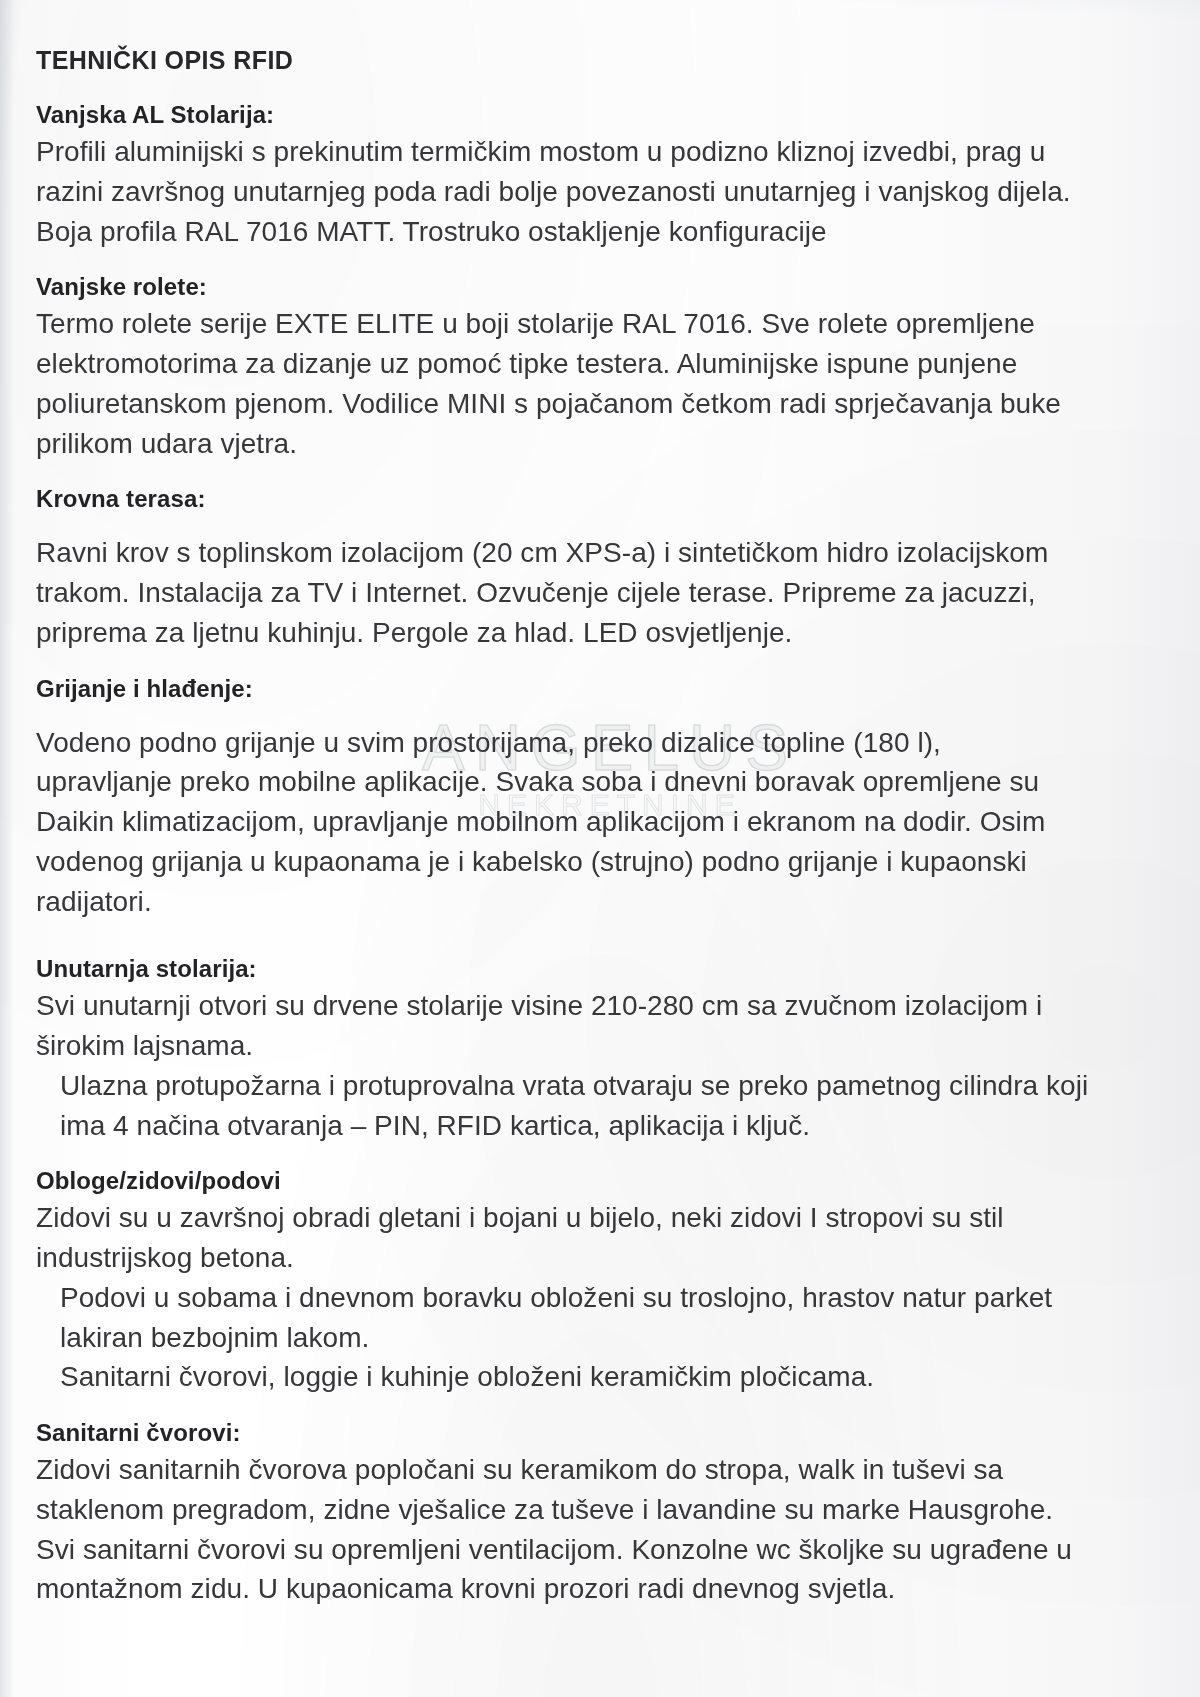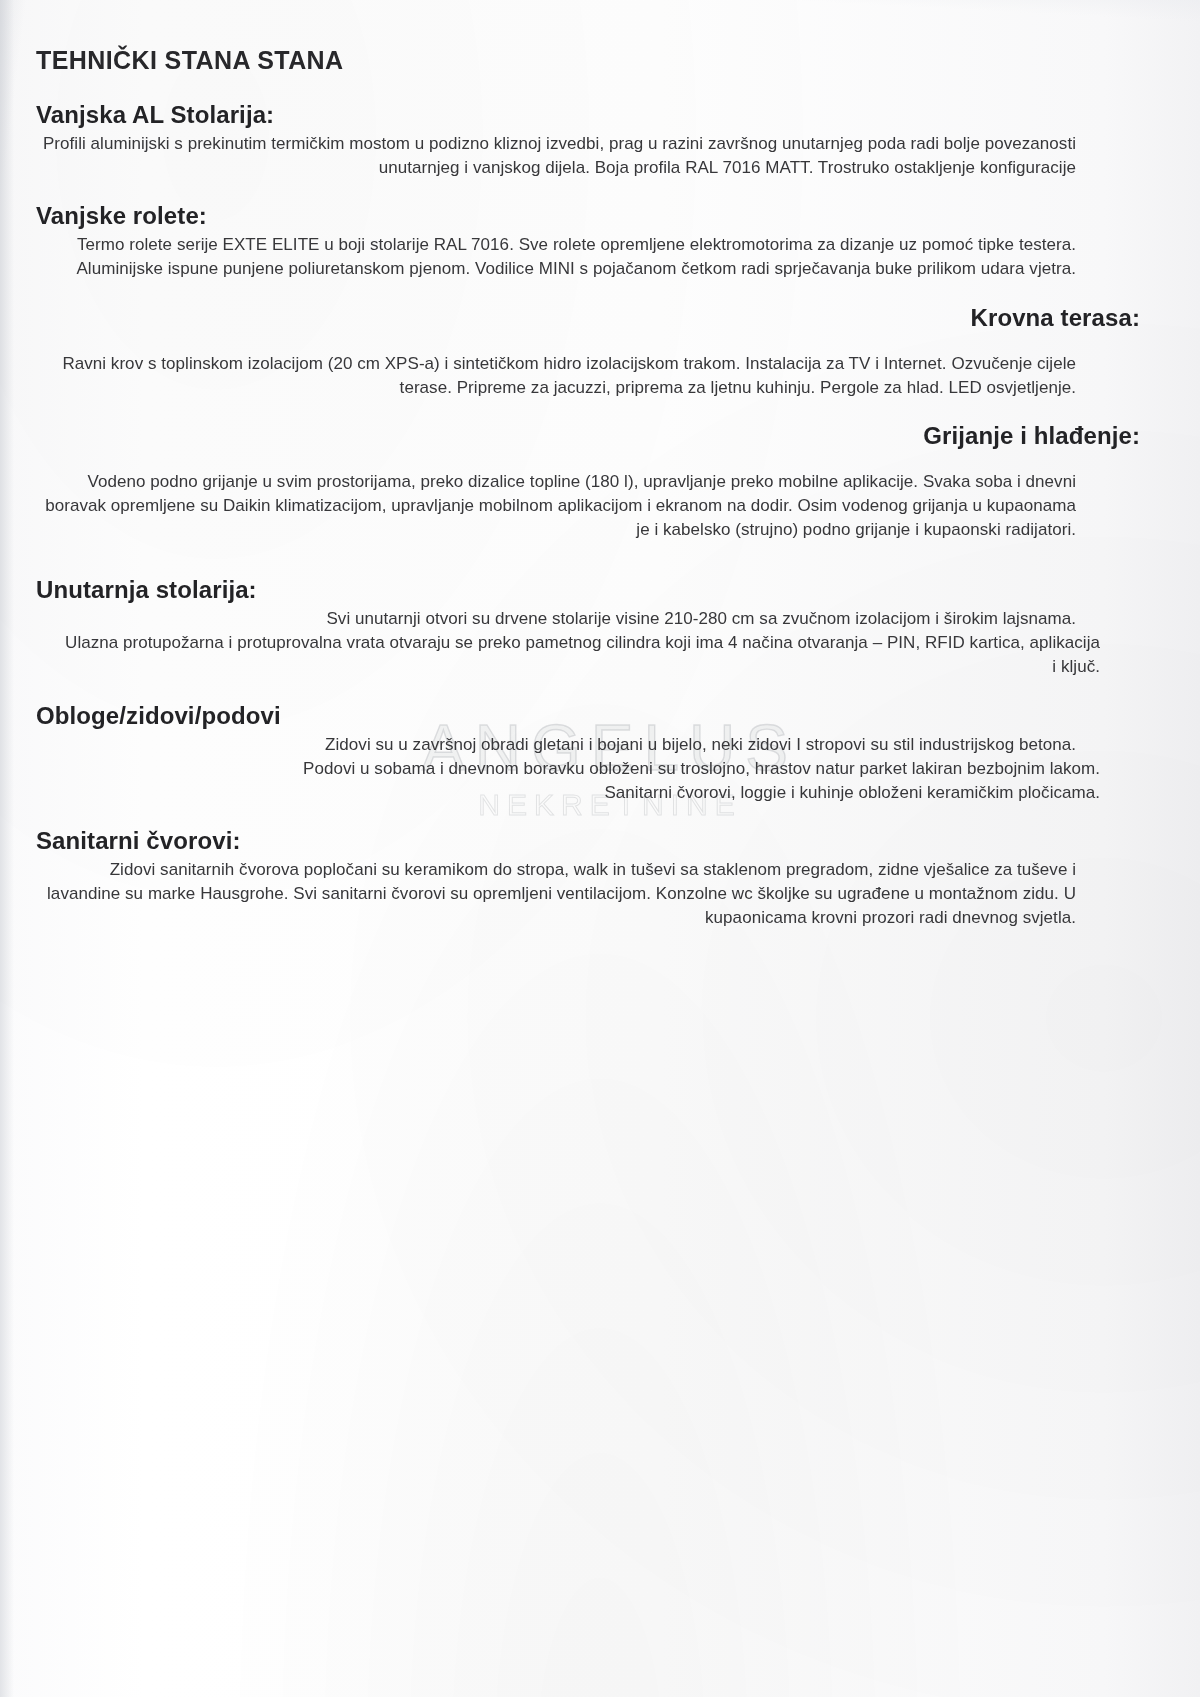--- a/index.html
+++ b/index.html
@@ -99,49 +99,48 @@
   .section.gap-lg { margin-bottom: 34px; }
   .section.gap-xl { margin-bottom: 44px; }
 
   .sec-head {
     font-size: 24px;
     font-weight: bold;
     margin: 0 0 3px 0;
     letter-spacing: 0.1px;
     color: #232326;
   }
-  .sec-head.spaced { margin-bottom: 20px; text-align: right; }
+  .sec-head.spaced { margin-bottom: 20px; }
 
   .sec-body {
-    font-size: 17px;
+    font-size: 28px;
     font-weight: 400;
     line-height: 1.42;
     margin: 0;
     letter-spacing: 0.05px;
     color: #37373a;
     max-width: 1040px;
-    text-align: right;
   }
   .sec-body + .sec-body { margin-top: 0; margin-left: 24px; }
 </style>
 </head>
 <body>
 
 <div id="page-sheet">
 
   <div id="left-edge-shade"></div>
 
   <div id="watermark">
     <span class="wm-main">ANGELUS</span>
     <span class="wm-sub">NEKRETNINE</span>
   </div>
 
   <div id="content">
 
-    <h1 class="doc-title">TEHNIČKI STANA STANA</h1>
+    <h1 class="doc-title">TEHNIČKI OPIS RFID</h1>
 
     <div class="section">
       <div class="sec-head">Vanjska AL Stolarija:</div>
       <p class="sec-body">Profili aluminijski s prekinutim termičkim mostom u podizno kliznoj izvedbi, prag u razini završnog unutarnjeg poda radi bolje povezanosti unutarnjeg i vanjskog dijela. Boja profila RAL 7016 MATT. Trostruko ostakljenje konfiguracije</p>
     </div>
 
 
     <div class="section">
       <div class="sec-head">Vanjske rolete:</div>
       <p class="sec-body">Termo rolete serije EXTE ELITE u boji stolarije RAL 7016. Sve rolete opremljene elektromotorima za dizanje uz pomoć tipke testera. Aluminijske ispune punjene poliuretanskom pjenom. Vodilice MINI s pojačanom četkom radi sprječavanja buke prilikom udara vjetra.</p>

